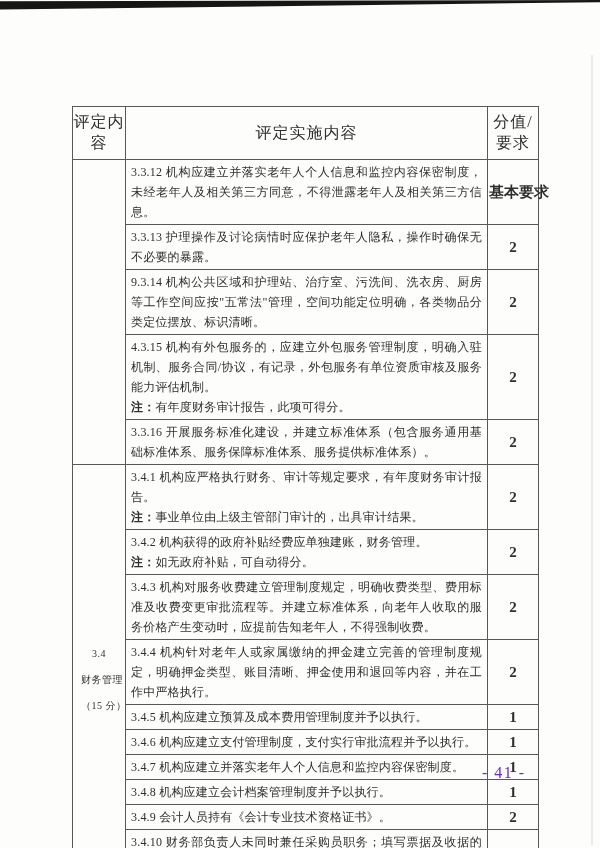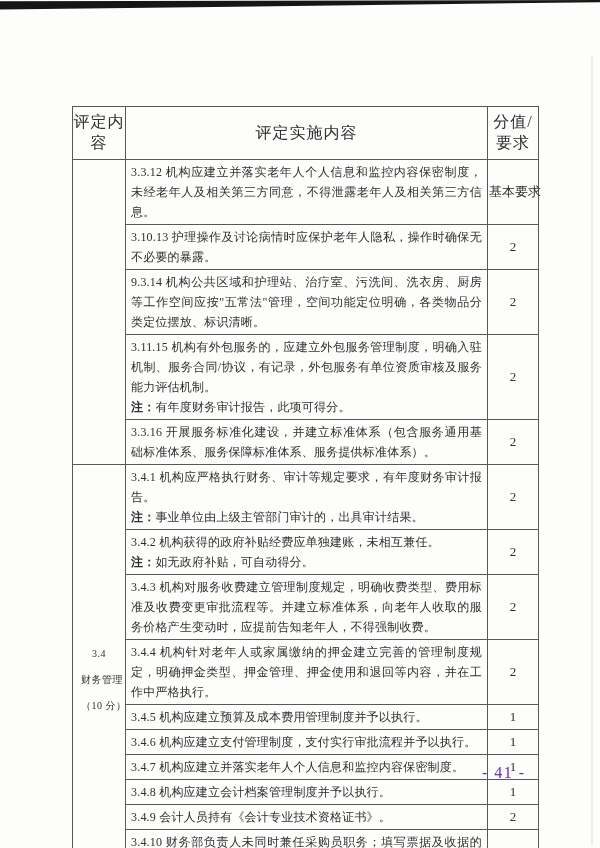--- a/index.html
+++ b/index.html
@@ -43,21 +43,21 @@
   }
   p.row-text{
     margin:0;font-size:12px;line-height:20px;
     text-align:justify;letter-spacing:0.2px;
   }
   p.note::first-letter{
     font-weight:bold;
   }
   td.score-cell{
     text-align:center;vertical-align:middle;
-    font-size:13px;padding:0 1px;white-space:nowrap;
+    font-size:15px;padding:0 1px;white-space:nowrap;font-weight:bold;
   }
   td.cat-cell{
     text-align:center;vertical-align:middle;font-size:10px;
     padding:8px;
   }
   .cat-line{
     line-height:26px;white-space:nowrap;letter-spacing:0.5px;
   }
   .page-number{
     position:absolute;left:482px;top:764px;
@@ -87,71 +87,71 @@
     <tbody id="table-body">
         <tr>
           <td rowspan="5" class="cat-cell"></td>
           <td class="text-cell">
             <p class="row-text">3.3.12 机构应建立并落实老年人个人信息和监控内容保密制度，未经老年人及相关第三方同意，不得泄露老年人及相关第三方信息。</p>
           </td>
           <td class="score-cell">基本要求</td>
         </tr>
         <tr>
           <td class="text-cell">
-            <p class="row-text">3.10.13 护理操作及讨论病情时应保护老年人隐私，操作时确保无不必要的暴露。</p>
+            <p class="row-text">3.3.13 护理操作及讨论病情时应保护老年人隐私，操作时确保无不必要的暴露。</p>
           </td>
           <td class="score-cell">2</td>
         </tr>
         <tr>
           <td class="text-cell">
             <p class="row-text">9.3.14 机构公共区域和护理站、治疗室、污洗间、洗衣房、厨房等工作空间应按"五常法"管理，空间功能定位明确，各类物品分类定位摆放、标识清晰。</p>
           </td>
           <td class="score-cell">2</td>
         </tr>
         <tr>
           <td class="text-cell">
-            <p class="row-text">3.11.15 机构有外包服务的，应建立外包服务管理制度，明确入驻机制、服务合同/协议，有记录，外包服务有单位资质审核及服务能力评估机制。</p>
+            <p class="row-text">4.3.15 机构有外包服务的，应建立外包服务管理制度，明确入驻机制、服务合同/协议，有记录，外包服务有单位资质审核及服务能力评估机制。</p>
             <p class="row-text note">注：有年度财务审计报告，此项可得分。</p>
           </td>
           <td class="score-cell">2</td>
         </tr>
         <tr>
           <td class="text-cell">
             <p class="row-text">3.3.16 开展服务标准化建设，并建立标准体系（包含服务通用基础标准体系、服务保障标准体系、服务提供标准体系）。</p>
           </td>
           <td class="score-cell">2</td>
         </tr>
         <tr>
           <td rowspan="10" class="cat-cell">
             <div class="cat-line">3.4</div>
             <div class="cat-line">财务管理</div>
-            <div class="cat-line">（10 分）</div>
+            <div class="cat-line">（15 分）</div>
           </td>
           <td class="text-cell">
             <p class="row-text">3.4.1 机构应严格执行财务、审计等规定要求，有年度财务审计报告。</p>
             <p class="row-text note">注：事业单位由上级主管部门审计的，出具审计结果。</p>
           </td>
           <td class="score-cell">2</td>
         </tr>
         <tr>
           <td class="text-cell">
-            <p class="row-text">3.4.2 机构获得的政府补贴经费应单独建账，未相互兼任。</p>
+            <p class="row-text">3.4.2 机构获得的政府补贴经费应单独建账，财务管理。</p>
             <p class="row-text note">注：如无政府补贴，可自动得分。</p>
           </td>
           <td class="score-cell">2</td>
         </tr>
         <tr>
           <td class="text-cell">
             <p class="row-text">3.4.3 机构对服务收费建立管理制度规定，明确收费类型、费用标准及收费变更审批流程等。并建立标准体系，向老年人收取的服务价格产生变动时，应提前告知老年人，不得强制收费。</p>
           </td>
           <td class="score-cell">2</td>
         </tr>
         <tr>
           <td class="text-cell">
-            <p class="row-text">3.4.4 机构针对老年人或家属缴纳的押金建立完善的管理制度规定，明确押金类型、押金管理、押金使用和退回等内容，并在工作中严格执行。</p>
+            <p class="row-text">3.4.4 机构针对老年人或家属缴纳的押金建立完善的管理制度规定，明确押金类型、账目清晰、押金使用和退回等内容，并在工作中严格执行。</p>
           </td>
           <td class="score-cell">2</td>
         </tr>
         <tr>
           <td class="text-cell">
             <p class="row-text">3.4.5 机构应建立预算及成本费用管理制度并予以执行。</p>
           </td>
           <td class="score-cell">1</td>
         </tr>
         <tr>

